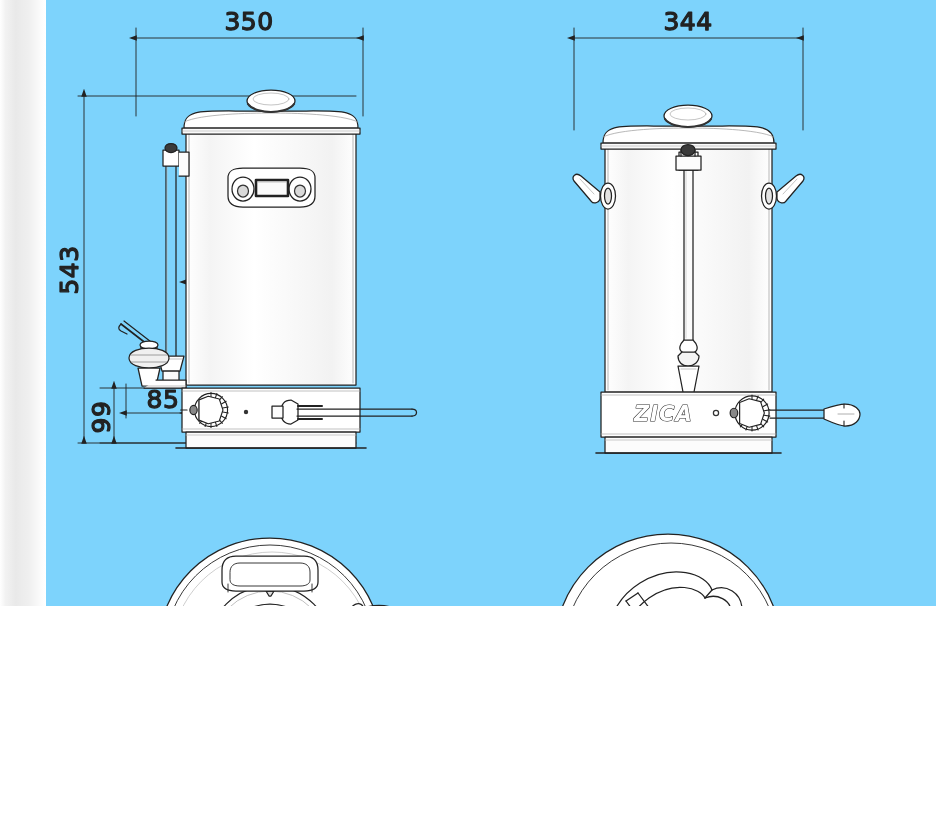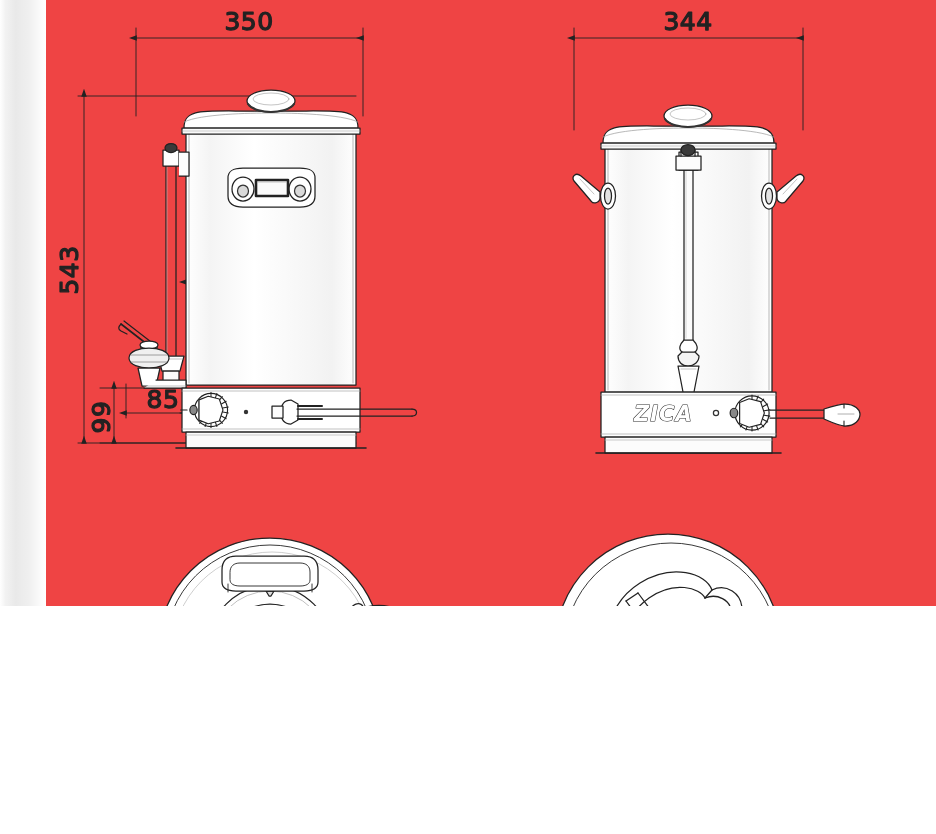--- a/index.html
+++ b/index.html
@@ -8,21 +8,21 @@
     padding: 0;
     background: #ffffff;
   }
   body {
     font-family: "DejaVu Sans", sans-serif;
   }
   #sheet {
     position: relative;
     width: 936px;
     height: 606px;
-    background: #ef4444;
+    background: #7dd3fc;
     overflow: hidden;
   }
   
   #left-shade {
     position: absolute;
     left: 0; top: 0;
     width: 46px; height: 834px;
     background: linear-gradient(to right,
         #ffffff 0%,
         #f2f2f2 12%,

